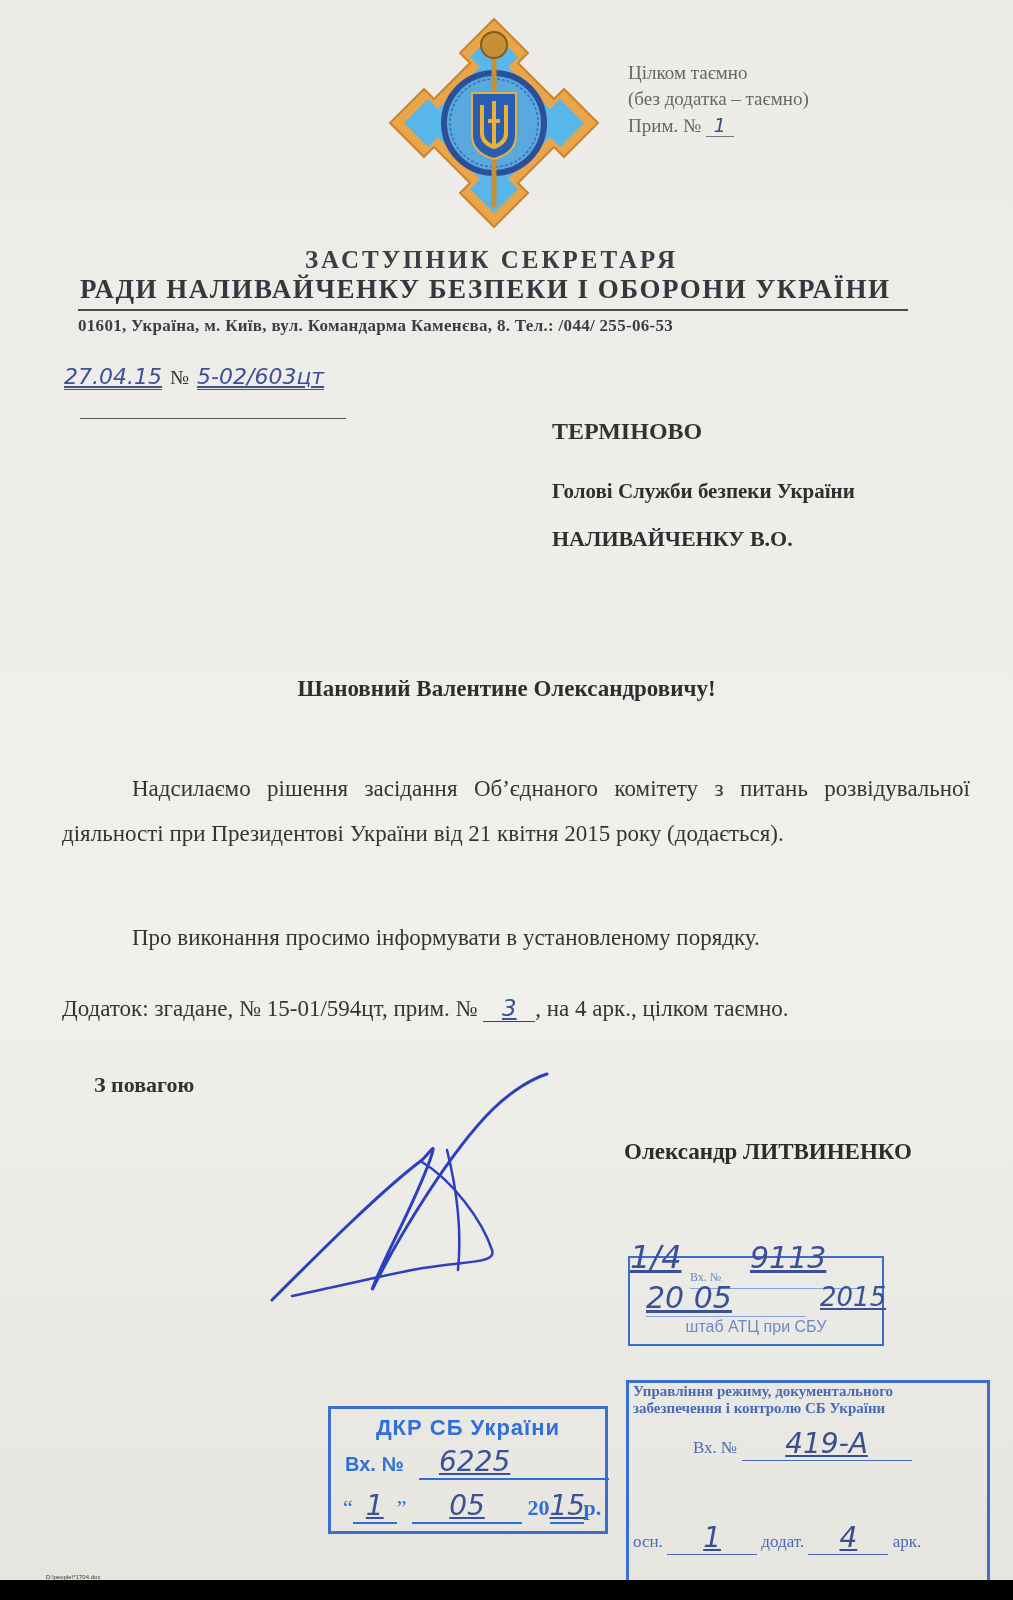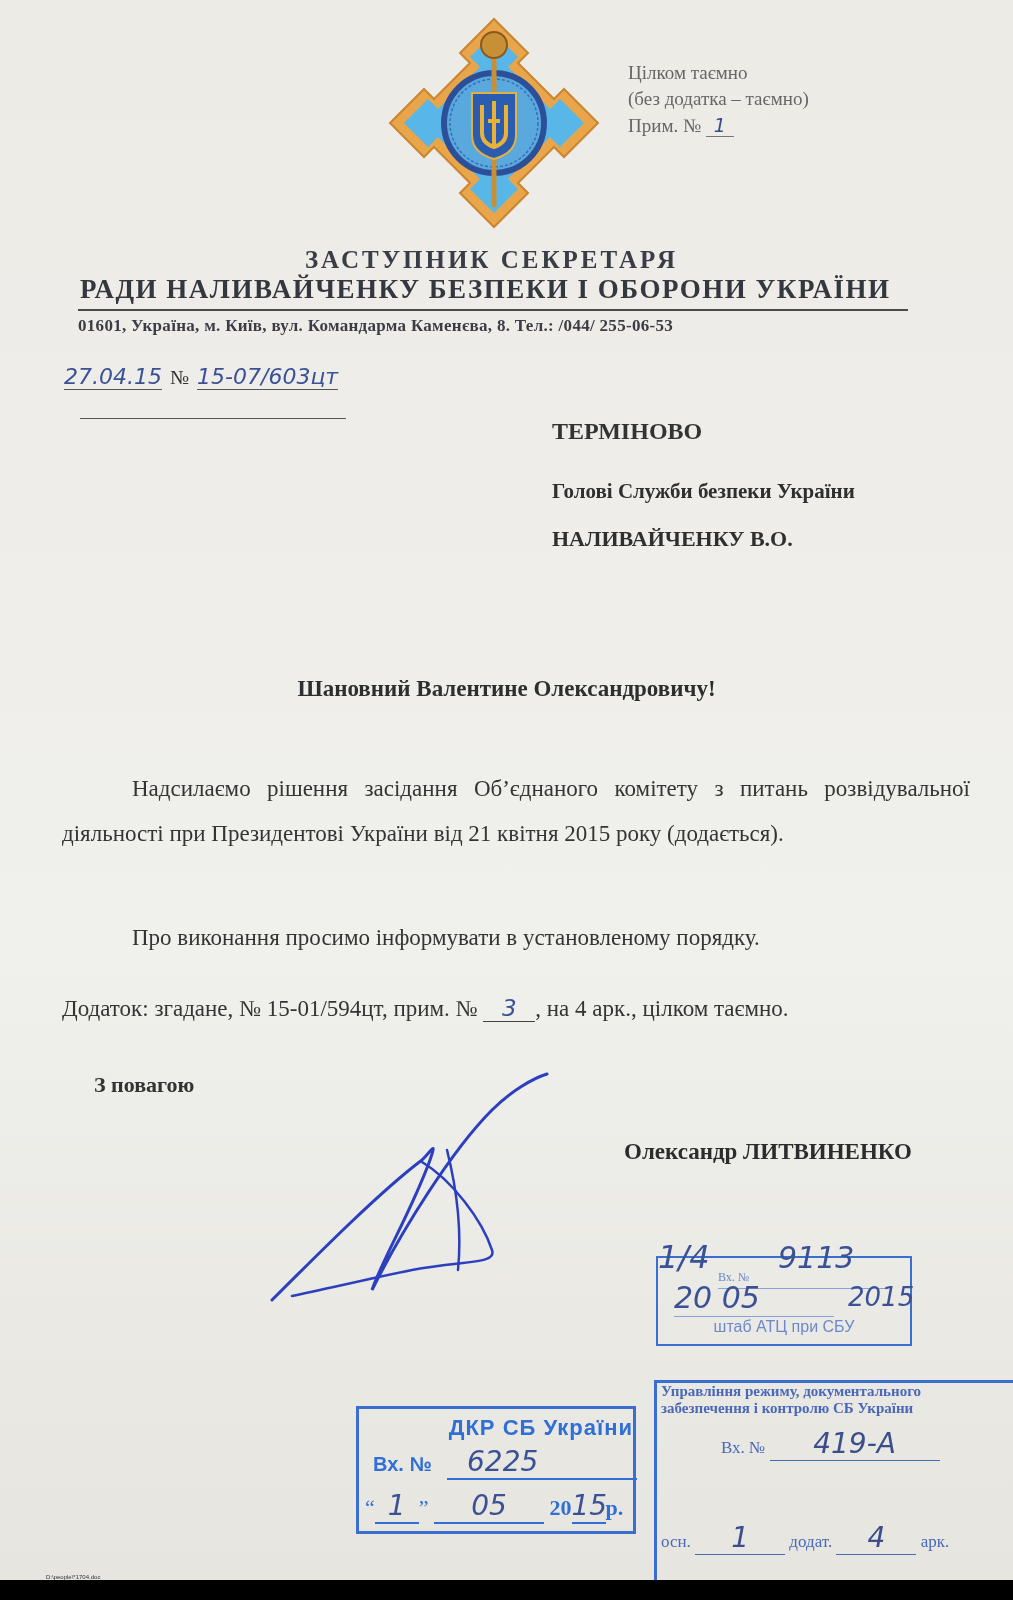--- a/index.html
+++ b/index.html
@@ -25,54 +25,54 @@
   }
   .org2 {
     left: 80px; top: 274px; font-size: 27px; font-weight: bold; letter-spacing: 1.5px; color: #35373f;
     transform: scaleX(1.0); white-space: nowrap;
   }
   .org-rule { left: 78px; top: 309px; width: 830px; height: 2px; background: #4a4a50; }
   .address {
     left: 78px; top: 316px; font-size: 17px; font-weight: bold; color: #3c3d44; white-space: nowrap; letter-spacing: 0.3px;
   }
   .outdate { left: 64px; top: 364px; white-space: nowrap; }
-  .hw { font-family: "DejaVu Sans", sans-serif; font-style: italic; color: #3b5196; }
+  .hw { font-family: "DejaVu Sans", sans-serif; font-style: italic; color: #3b5196; text-decoration: underline; }
   .hw-u { border-bottom: 1px solid #555; }
   .outdate .lbl { font-size: 20px; color: #333; margin: 0 4px; font-family: "Liberation Serif", serif; }
   .outdate .hw { font-size: 22px; }
   .out-rule { left: 80px; top: 418px; width: 266px; height: 1px; background: #555; }
   .urgent { left: 552px; top: 418px; font-size: 24px; font-weight: bold; color: #333; }
   .addressee1 { left: 552px; top: 479px; font-size: 21px; font-weight: bold; color: #2f2f2f; white-space: nowrap; }
   .addressee2 { left: 552px; top: 526px; font-size: 22px; font-weight: bold; color: #2f2f2f; white-space: nowrap; }
   .salutation { left: 0; width: 1013px; top: 676px; text-align: center; font-size: 23px; font-weight: bold; color: #2e2e2e; }
   .para {
     left: 62px; top: 766px; width: 908px; font-size: 23px; line-height: 45px; color: #343434;
     text-align: justify; text-indent: 70px;
   }
   .para2 { left: 132px; top: 925px; font-size: 23px; color: #343434; white-space: nowrap; }
   .attach { left: 62px; top: 983px; font-size: 23px; color: #343434; white-space: nowrap; margin-top: 12px; }
   .attach .blank { display: inline-block; width: 52px; border-bottom: 1px solid #444; text-align: center; }
   .regards { left: 62px; top: 1072px; font-size: 22px; font-weight: bold; color: #333; margin-left: 32px; }
   .signer { left: 624px; top: 1139px; font-size: 23px; font-weight: bold; color: #2c2c2c; white-space: nowrap; }
   .signature { left: 262px; top: 1070px; width: 310px; height: 250px; }
-  .stamp { border: 2px solid #3a6fd0; color: #3a6fd0; font-family: "Liberation Serif", serif; margin-left: 28px; }
+  .stamp { border: 2px solid #3a6fd0; color: #3a6fd0; font-family: "Liberation Serif", serif; }
   .stamp-atc { left: 628px; top: 1256px; width: 252px; height: 86px; }
   .stamp-atc .l1 { position: absolute; left: 60px; top: 12px; font-size: 12px; color: #6b87c9; }
   .stamp-atc .n1 { position: absolute; left: 120px; top: -18px; font-size: 30px; }
   .stamp-atc .pre { position: absolute; left: 0px; top: -20px; font-size: 32px; }
   .stamp-atc .dt { position: absolute; left: 16px; top: 22px; font-size: 30px; white-space: nowrap; }
   .stamp-atc .yr { position: absolute; left: 190px; top: 24px; font-size: 26px; white-space: nowrap; }
   .stamp-atc .line { position: absolute; left: 60px; top: 30px; width: 170px; height: 1px; background: #8aa0d8; }
   .stamp-atc .line2 { position: absolute; left: 16px; top: 58px; width: 160px; height: 1px; background: #8aa0d8; }
   .stamp-atc .foot { position: absolute; left: 0; width: 252px; top: 60px; text-align: center; font-family: "Liberation Sans", sans-serif; font-size: 16px; color: #6d89cc; }
   .stamp-dkr { left: 328px; top: 1406px; width: 274px; height: 122px; border-width: 3px; }
-  .stamp-dkr .t { position: absolute; left: 0; width: 274px; top: 6px; text-align: right; font-family: "Liberation Sans", sans-serif; font-weight: bold; font-size: 22px; letter-spacing: 1px; color: #2f6fd6; }
+  .stamp-dkr .t { position: absolute; left: 0; width: 274px; top: 6px; text-align: center; font-family: "Liberation Sans", sans-serif; font-weight: bold; font-size: 22px; letter-spacing: 1px; color: #2f6fd6; }
   .stamp-dkr .vx { position: absolute; left: 14px; top: 44px; font-family: "Liberation Sans", sans-serif; font-weight: bold; font-size: 20px; color: #2f6fd6; }
   .stamp-dkr .vxn { position: absolute; left: 88px; top: 36px; width: 170px; border-bottom: 2px solid #2f6fd6; font-size: 28px; padding-left: 20px; }
-  .stamp-dkr .date { position: absolute; left: 6px; top: 80px; white-space: nowrap; font-size: 22px; color: #2f6fd6; }
+  .stamp-dkr .date { position: absolute; left: 12px; top: 80px; white-space: nowrap; font-size: 22px; color: #2f6fd6; }
   .stamp-dkr .date .hw { font-size: 28px; }
   .stamp-dkr .date .u { display: inline-block; border-bottom: 2px solid #2f6fd6; text-align: center; }
   .stamp-reg { left: 626px; top: 1380px; width: 358px; height: 200px; border-width: 3px; }
   .stamp-reg .hdr { position: absolute; left: 4px; top: 0; width: 350px; font-size: 15px; line-height: 17px; font-weight: bold; color: #4a68b8; text-align: left; white-space: nowrap; }
   .stamp-reg .row { position: absolute; white-space: nowrap; font-size: 17px; color: #4a68b8; }
   .stamp-reg .hw { font-size: 28px; color: #3c4d8c; }
   .stamp-reg .u { display: inline-block; border-bottom: 1px solid #4a68b8; text-align: center; }
   .footer-fn { left: 46px; top: 1574px; font-size: 6px; color: #333; font-family: "Liberation Sans", sans-serif; }
   .black-bar { position: absolute; left: 0; top: 1582px; width: 1013px; height: 18px; background: #000; }
 </style>
@@ -106,21 +106,21 @@
   </div>
 
   <div class="abs org1">ЗАСТУПНИК СЕКРЕТАРЯ</div>
   <div class="abs org2">РАДИ НАЛИВАЙЧЕНКУ БЕЗПЕКИ І ОБОРОНИ УКРАЇНИ</div>
   <div class="abs org-rule"></div>
   <div class="abs address">01601, Україна, м. Київ, вул. Командарма Каменєва, 8. Тел.: /044/ 255-06-53</div>
 
   <div class="abs outdate">
     <span class="hw hw-u">27.04.15</span>
     <span class="lbl">№</span>
-    <span class="hw hw-u">15-07/603цт</span>
+    <span class="hw hw-u">5-02/603цт</span>
   </div>
   <div class="abs out-rule"></div>
 
   <div class="abs urgent">ТЕРМІНОВО</div>
   <div class="abs addressee1">Голові Служби безпеки України</div>
   <div class="abs addressee2">НАЛИВАЙЧЕНКУ В.О.</div>
 
   <div class="abs salutation">Шановний Валентине Олександровичу!</div>
   <div class="abs para">Надсилаємо рішення засідання Об’єднаного комітету з питань розвідувальної діяльності при Президентові України від 21 квітня 2015 року (додається).</div>
   <div class="abs para2">Про виконання просимо інформувати в установленому порядку.</div>

